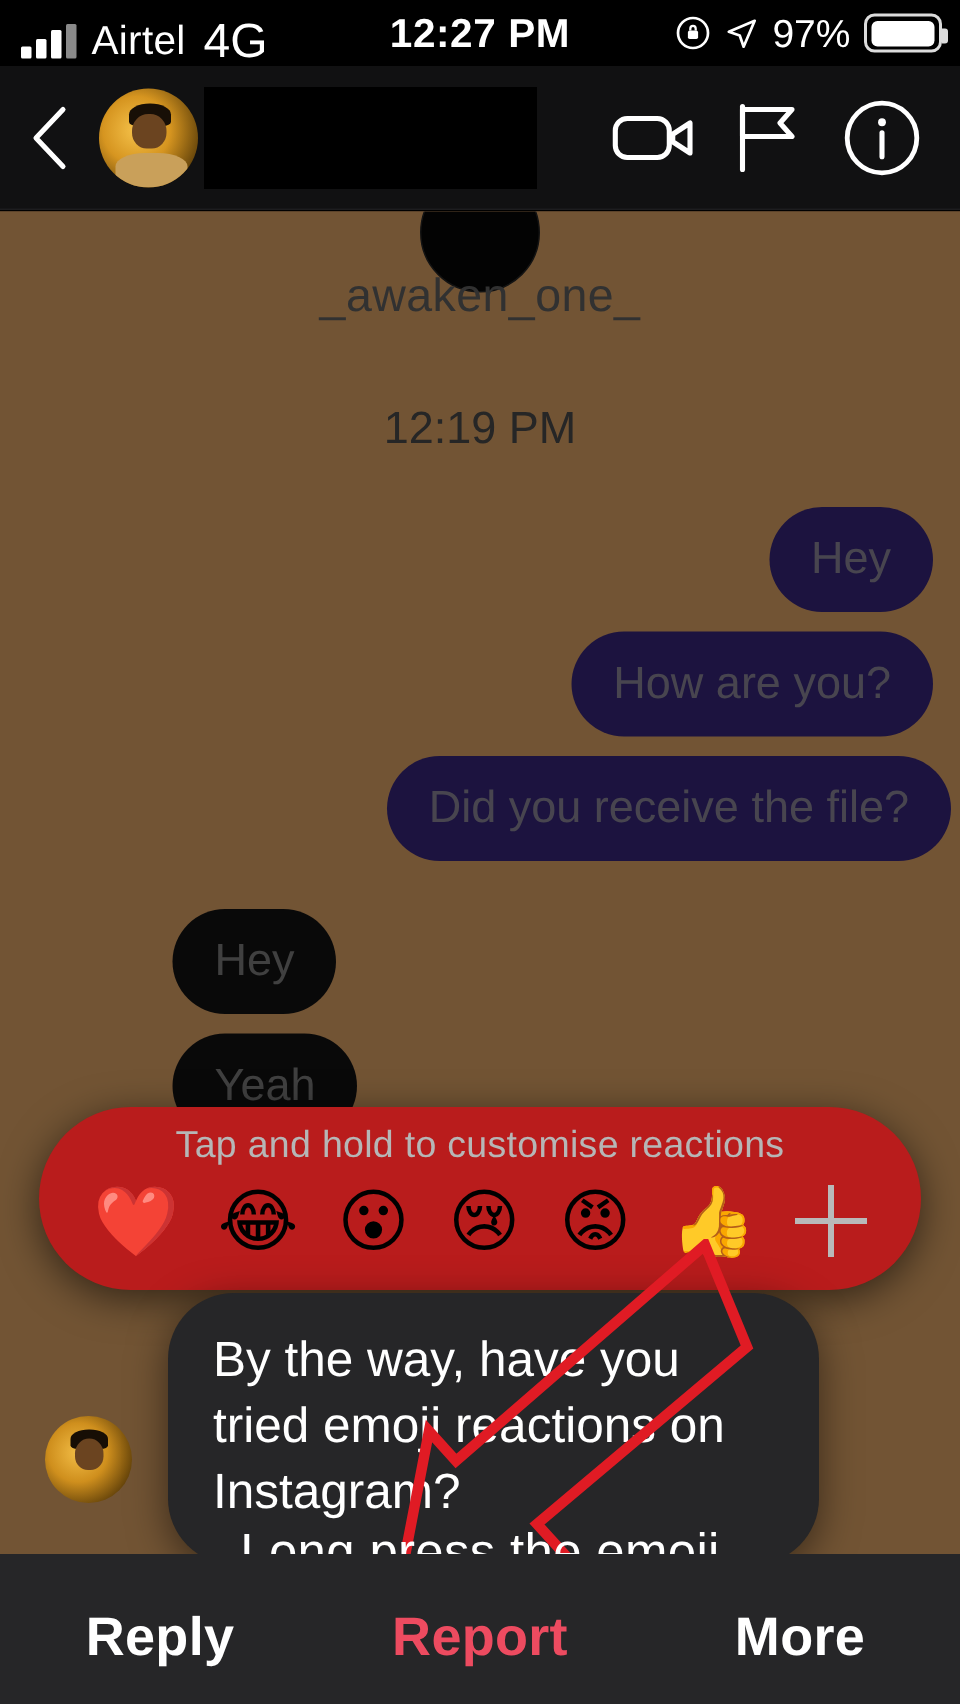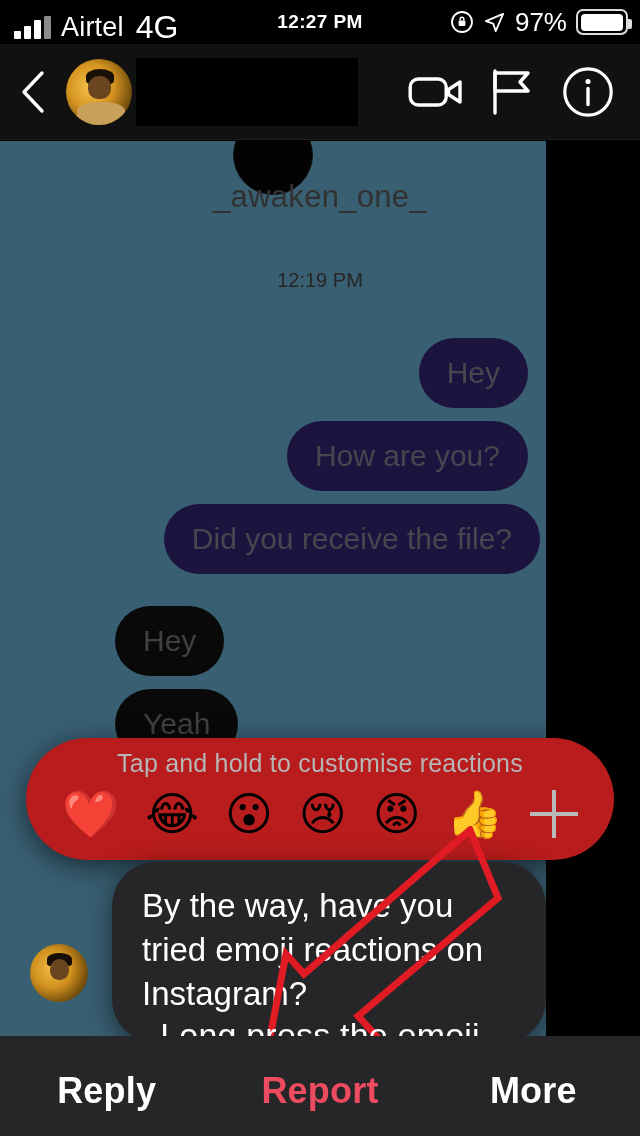--- a/index.html
+++ b/index.html
@@ -32,21 +32,21 @@
   .signal i { display: block; width: 7px; background: #fff; border-radius: 1px; }
   .signal i:nth-child(1) { height: 8px; }
   .signal i:nth-child(2) { height: 13px; }
   .signal i:nth-child(3) { height: 19px; }
   .signal i:nth-child(4) { height: 23px; background: #8a8a8a; }
   .carrier { font-size: 27px; letter-spacing: .2px; }
   .netw { font-size: 32px; margin-left: 2px; }
   .sb-time {
     position: absolute; left: 0; right: 0; top: 0; height: 44px;
     display: flex; align-items: center; justify-content: center;
-    font-size: 19px; font-weight: bold; letter-spacing: .4px;
+    font-size: 27px; font-weight: bold; letter-spacing: .4px;
   }
   .sb-right {
     position: absolute; right: 12px; top: 0; height: 44px;
     display: flex; align-items: center; gap: 9px;
   }
   .lock-icon { width: 24px; height: 24px; }
   .loc-icon { width: 23px; height: 23px; }
   .batt-pct { font-size: 26px; }
   .battery {
     position: relative; width: 52px; height: 26px;
@@ -101,39 +101,39 @@
   }
   .hdr-actions {
     margin-left: auto; display: flex; align-items: center;
     gap: 26px; padding-right: 26px;
   }
   .hdr-actions svg { display: block; }
 
   
   .thread {
     position: absolute; top: 141px; left: 0;
-    width: 546px; height: 895px;
-    background: #7dd3fc;
+    width: 640px; height: 895px;
+    background: #fdba74;
     overflow: hidden;
     padding-left: 40px;
   }
   .profile-peek {
     position: absolute; left: 50%; top: -26px; transform: translateX(-50%);
     width: 80px; height: 80px; border-radius: 50%;
     border: 1px solid #2a2a2a;
     background: #070707;
   }
   .thread-username {
     position: absolute; top: 38px; left: 0; width: 640px;
     text-align: center; font-size: 31px; color: #6e6e6e;
     letter-spacing: .3px;
   }
   .thread-time {
     position: absolute; top: 128px; left: 0; width: 640px;
-    text-align: center; font-size: 20px; color: #555555;
+    text-align: center; font-size: 30px; color: #555555;
   }
 
   .bubble {
     position: absolute;
     border-radius: 44px;
     padding: 16px 28px;
     font-size: 30px;
     line-height: 1.28;
     max-width: 420px;
   }

